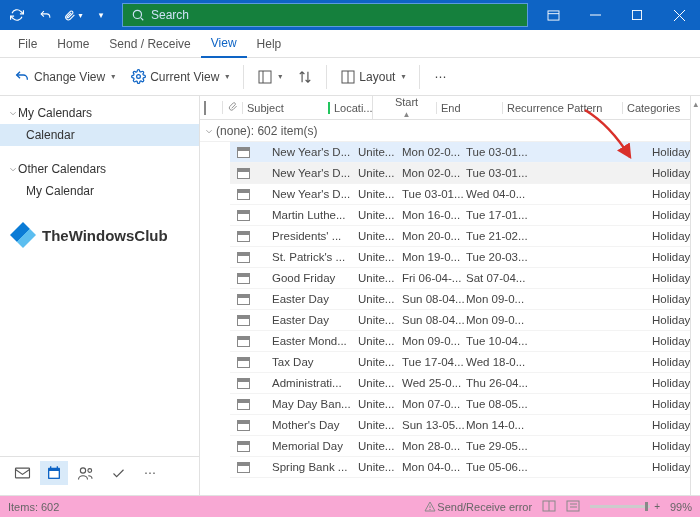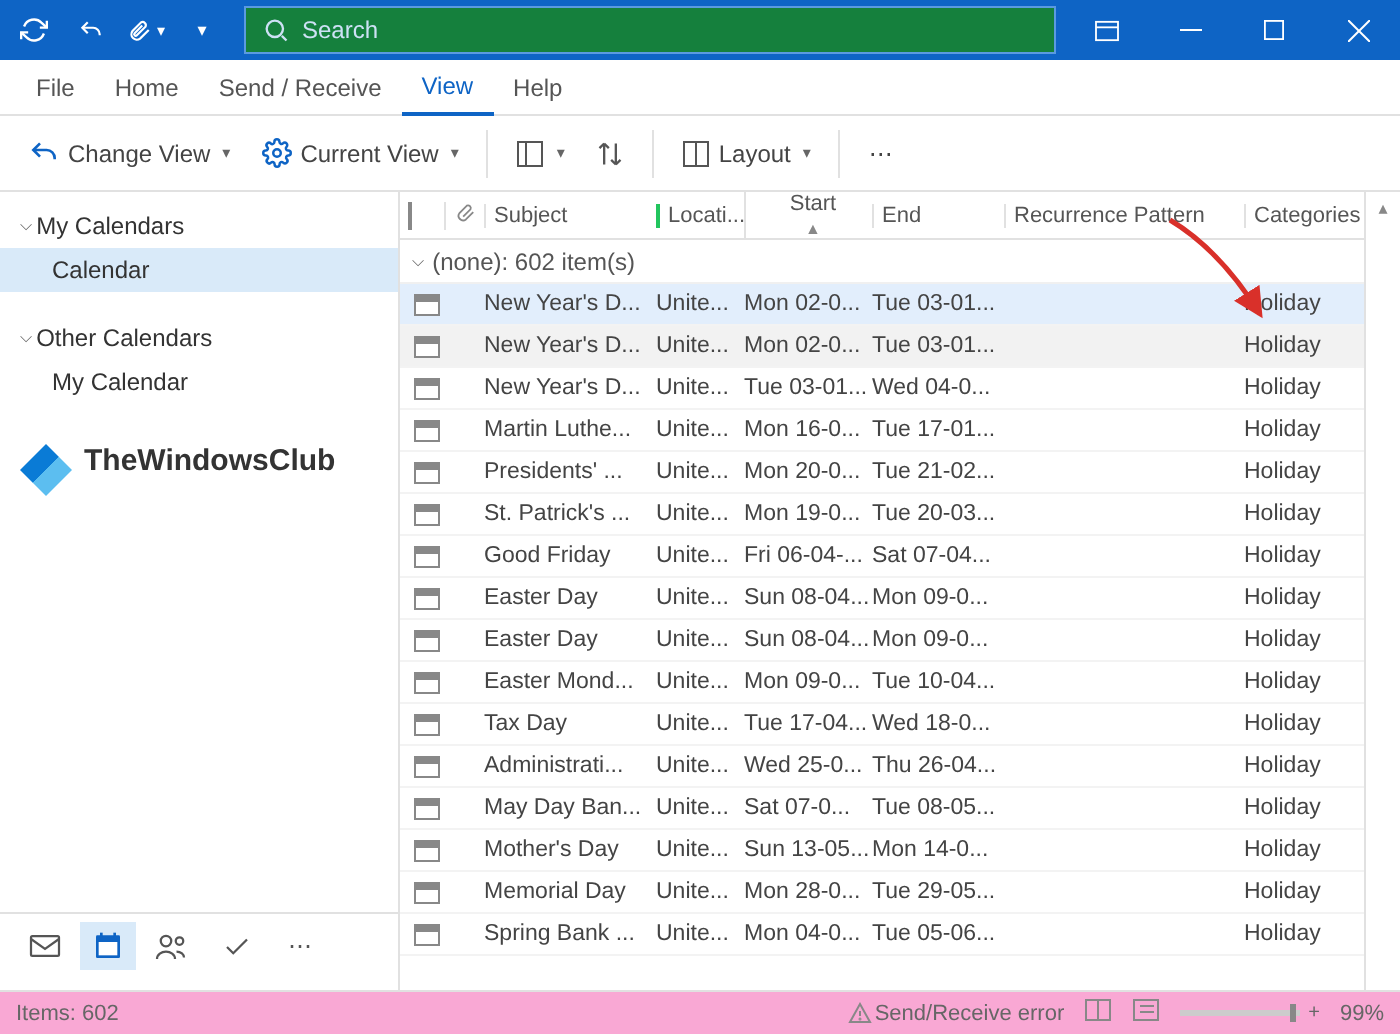--- a/index.html
+++ b/index.html
@@ -16,40 +16,40 @@
 .menuitem.active { color:#0e64c5; border-bottom:2px solid #0e64c5; margin-bottom:-1px; }
 .ribbon { height:38px; display:flex; align-items:center; border-bottom:1px solid #e1e1e1; padding:0 8px; gap:4px; }
 .rbtn { display:flex; align-items:center; gap:4px; padding:4px 6px; font-size:12px; color:#444; }
 .rsep { width:1px; height:24px; background:#e1e1e1; margin:0 4px; }
 .chev { font-size:8px; color:#666; margin-left:2px; }
 .main { display:flex; height:calc(100% - 30px - 28px - 38px - 22px); }
 .sidebar { width:200px; border-right:1px solid #e1e1e1; padding:6px 0; display:flex; flex-direction:column; }
 .sbgroup { padding:4px 8px; font-size:12px; color:#333; display:flex; align-items:center; gap:2px; }
 .sbitem { padding:4px 8px 4px 26px; font-size:12px; color:#333; }
 .sbitem.sel { background:#d9eaf9; }
-.watermark { margin-top:20px; padding-left:10px; display:flex; gap:6px; font-size:15px; font-weight:600; color:#333; }
+.watermark { margin-top:20px; padding-left:10px; display:flex; align-items:center; gap:6px; font-size:15px; font-weight:600; color:#333; }
 .wmicon { width:26px; height:26px; background:linear-gradient(135deg,#0a7bd6 0%,#0a7bd6 50%,#5cbef0 50%,#5cbef0 100%); clip-path:polygon(50% 0%,100% 50%,50% 100%,0% 50%); }
 .sbspace { flex:1; }
 .sbfooter { display:flex; gap:4px; padding:4px 8px; border-top:1px solid #e1e1e1; }
 .sbfbtn { width:28px; height:24px; display:flex; align-items:center; justify-content:center; color:#555; }
 .sbfbtn.sel { background:#d9eaf9; color:#0e64c5; }
 .list { flex:1; display:flex; flex-direction:column; overflow:hidden; }
 .listhdr { height:24px; border-bottom:1px solid #e1e1e1; display:flex; align-items:center; font-size:11px; color:#555; padding-left:4px; }
 .col-icon1 { width:18px; }
 .col-icon2 { width:20px; border-left:1px solid #e1e1e1; padding-left:4px; }
 .col-subj { width:86px; border-left:1px solid #e1e1e1; padding-left:4px; }
 .col-loc { width:44px; border-left:2px solid #22c55e; padding-left:4px;text-align:center; }
 .col-start { width:64px; border-left:1px solid #e1e1e1; padding-left:4px; display:flex; align-items:center; gap:2px;flex-direction:column; }
 .col-end { width:66px; border-left:1px solid #e1e1e1; padding-left:4px; }
 .col-recur { width:120px; border-left:1px solid #e1e1e1; padding-left:4px; }
 .col-cats { flex:1; border-left:1px solid #e1e1e1; padding-left:4px; }
 .vbar { width:18px; border-left:1px solid #e1e1e1; display:flex; flex-direction:column; align-items:center; font-size:9px; color:#888; }
 .grphdr { height:22px; display:flex; align-items:center; font-size:12px; padding-left:4px; background:#fff; color:#555; border-bottom:1px solid #f0f0f0;}
 .listrows { flex:1; overflow:hidden; }
-.row { height:21px; display:flex; align-items:center; font-size:11.5px; color:#444; padding-left:4px; border-bottom:1px solid #f3f3f3; }
+.row { height:21px; display:flex; align-items:center; font-size:11.5px; color:#444; padding-left:4px; border-bottom:1px solid #f3f3f3;margin-left:30px; }
 .row.sel { background:#e2eefc; }
 .row.hov { background:#f2f2f2; }
 .calicon { width:13px; height:11px; border:1px solid #888; position:relative; background:#fff; }
 .calicon::before { content:""; position:absolute; top:0; left:0; right:0; height:3px; background:#888; }
 .r-icon1 { width:18px; display:flex; justify-content:center; }
 .r-icon2 { width:20px; }
 .r-subj { width:86px; white-space:nowrap; overflow:hidden; text-overflow:ellipsis; padding-right:2px;}
 .r-loc { width:44px; white-space:nowrap; overflow:hidden; text-overflow:ellipsis; }
 .r-start { width:64px; white-space:nowrap; overflow:hidden; }
 .r-end { width:66px; white-space:nowrap; overflow:hidden; }
@@ -389,21 +389,21 @@
               <div class="r-recur"></div>
               <div class="r-cats">Holiday</div>
             </div>
             <div class="row">
               <div class="r-icon1">
                 <span class="calicon"></span>
               </div>
               <div class="r-icon2"></div>
               <div class="r-subj">May Day Ban...</div>
               <div class="r-loc">Unite...</div>
-              <div class="r-start">Sat 07-0...</div>
+              <div class="r-start">Mon 07-0...</div>
               <div class="r-end">Tue 08-05...</div>
               <div class="r-recur"></div>
               <div class="r-cats">Holiday</div>
             </div>
             <div class="row">
               <div class="r-icon1">
                 <span class="calicon"></span>
               </div>
               <div class="r-icon2"></div>
               <div class="r-subj">Mother's Day</div>

